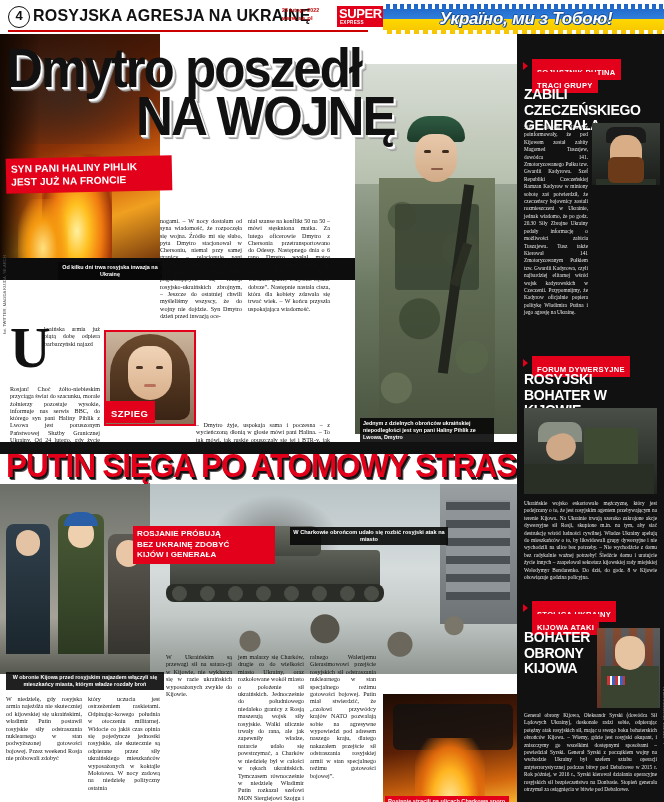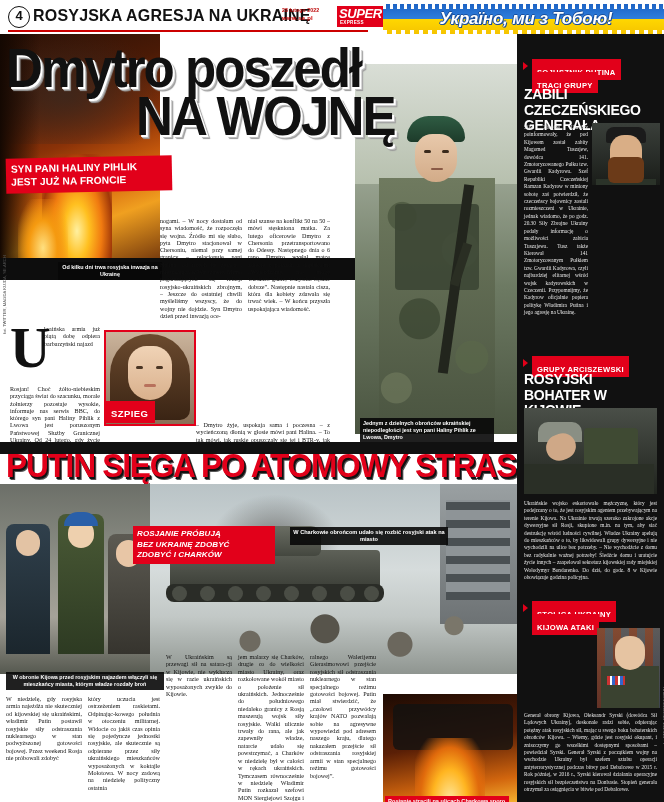--- a/index.html
+++ b/index.html
@@ -9,21 +9,21 @@
   
   .masthead{position:absolute;left:0;top:0;width:664px;height:34px;background:#fff;}
   .mh-rule{position:absolute;left:8px;top:30px;width:360px;height:2px;background:#c00;}
   .pagenum{position:absolute;left:8px;top:6px;width:20px;height:20px;border:1.6px solid #111;border-radius:50%;
            font-size:13px;font-weight:bold;line-height:18px;text-align:center;color:#111;font-family:"Liberation Sans",sans-serif;}
   .mh-title{position:absolute;left:33px;top:6px;font-size:16.5px;font-weight:bold;letter-spacing:.2px;color:#111;
             font-family:"Liberation Sans",sans-serif;white-space:nowrap;transform:scaleX(.97);transform-origin:left top;}
   .mh-date{position:absolute;left:282px;top:7px;font-size:5.2px;font-weight:bold;color:#b00;letter-spacing:.1px;white-space:nowrap;}
   .mh-url{position:absolute;left:282px;top:15px;font-size:6px;font-weight:bold;color:#c00;letter-spacing:.2px;white-space:nowrap;}
   .mh-logo{position:absolute;left:337px;top:6px;width:46px;height:21px;background:#e2001a;overflow:hidden;}
-  .mh-logo .lg1{position:absolute;left:2px;top:0px;font-size:13px;font-weight:bold;color:#fff;letter-spacing:-.4px;font-style:italic;}
+  .mh-logo .lg1{position:absolute;left:2px;top:0px;font-size:13px;font-weight:bold;color:#fff;letter-spacing:-.4px;}
   .mh-logo .lg2{position:absolute;left:3px;top:14px;font-size:4.6px;font-weight:bold;color:#fff;letter-spacing:.3px;}
 
   
   .flagban{position:absolute;left:383px;top:4px;width:278px;height:30px;overflow:hidden;padding-left:8px;}
   .flagban .sky{position:absolute;left:0;top:0;width:100%;height:15px;background:linear-gradient(180deg,#1d63c4,#2f7fdd);}
   .flagban .fld{position:absolute;left:0;top:15px;width:100%;height:15px;background:linear-gradient(180deg,#ffd700,#f5c400);}
   .flagban .txt{position:absolute;left:0;top:0;width:100%;height:30px;line-height:30px;text-align:center;
                 font-size:17px;font-weight:bold;color:#fff;font-style:italic;
                 text-shadow:1px 1px 0 #1a4f9c,-1px 0 0 #1a4f9c,0 -1px 0 #1a4f9c,0 1px 0 #1a4f9c;letter-spacing:-.2px;}
   .flagban .tornT{position:absolute;left:0;top:0;width:100%;height:5px;
@@ -147,21 +147,21 @@
   .lw-rubble{position:absolute;left:190px;top:120px;width:300px;height:62px;
      background:radial-gradient(circle at 20% 60%,#6e6a60 0 10px,transparent 11px),
                 radial-gradient(circle at 45% 40%,#57544b 0 14px,transparent 15px),
                 radial-gradient(circle at 70% 65%,#6b675d 0 12px,transparent 13px),
                 radial-gradient(circle at 88% 35%,#7a766a 0 9px,transparent 10px);}
   .lw-bldg{position:absolute;left:440px;top:0;width:77px;height:140px;background:linear-gradient(180deg,#9aa0a2,#6d7274);}
   .lw-bldgw{position:absolute;left:446px;top:16px;width:64px;height:100px;
      background:repeating-linear-gradient(0deg,#4a5053 0 8px,#8e9497 8px 18px),
                 repeating-linear-gradient(90deg,#4a5053 0 7px,transparent 7px 16px);}
 
-  .redcap{position:absolute;left:133px;top:492px;width:134px;background:#e2001a;padding:3px 4px;font-style:italic;}
+  .redcap{position:absolute;left:133px;top:492px;width:134px;background:#e2001a;padding:3px 4px;}
   .redcap div{font-size:8px;font-weight:bold;color:#fff;line-height:10.5px;letter-spacing:.1px;}
   .blkcap{position:absolute;left:290px;top:493px;width:152px;background:rgba(8,8,8,.9);padding:2px 3px;}
   .blkcap div{font-size:5.6px;font-weight:bold;color:#fff;line-height:7.2px;text-align:center;}
   .defcap{position:absolute;left:6px;top:638px;width:152px;background:rgba(8,8,8,.9);padding:2px 3px;}
   .defcap div{font-size:5.4px;font-weight:bold;color:#fff;line-height:7px;text-align:center;}
 
   
   .btmcol{position:absolute;font-family:"Liberation Serif",serif;font-size:6.1px;line-height:7.4px;color:#111;text-align:justify;}
   .bc1{left:6px;top:662px;width:76px;}
   .bc2{left:88px;top:662px;width:72px;}
@@ -327,21 +327,21 @@
       <div class="lw-l2"></div>
       <div class="lw-l2f"></div>
       <div class="lw-l2h"></div>
       <div class="lw-l3"></div>
       <div class="lw-l3f"></div>
     </div>
 
     <div class="redcap">
       <div>ROSJANIE PRÓBUJĄ</div>
       <div>BEZ UKRAINĘ ZDOBYĆ</div>
-      <div>ZDOBYĆ I CHARKÓW</div>
+      <div>KIJÓW I GENERAŁA</div>
     </div>
     <div class="blkcap">
       <div>W Charkowie obrońcom udało się rozbić rosyjski atak na miasto</div>
     </div>
     <div class="defcap">
       <div>W obronie Kijowa przed rosyjskim najazdem włączyli się mieszkańcy miasta, którym władze rozdały broń</div>
     </div>
 
     <div class="btmcol bc1">W niedzielę, gdy rosyjska armia najeżdża nie skuteczniej od kijowskiej się ukraińskimi, władimir Putin postawił rosyjskie siły odstraszania nuklearnego w stan podwyższonej gotowości bojowej.
 
@@ -378,38 +378,39 @@
     <div class="sphoto kadyrov" style="left:75px;top:89px;width:68px;height:62px">
       <div class="ku"></div>
       <div class="kh"></div>
       <div class="kf"></div>
       <div class="kb"></div>
     </div>
     <div class="sbody" style="left:7px;top:90px;width:64px">Siły Zbrojne Ukrainy poinformowały, że pod Kijowem został zabity Magomed Tuszajew, dowódca 141. Zmotoryzowanego Pułku tzw. Gwardii Kadyrowa. Szef Republiki Czeczeńskiej Ramzan Kadyrow w miniony sobotę zaś potwierdził, że czeczeńscy bojownicy zostali rozmieszczeni w Ukrainie, jednak wiadomo, że po godz. 20.30 Siły Zbrojne Ukrainy podały informację o możliwości zabicia Tuszajewa. Tusz także Kierował 141 Zmotoryzowanym Pułkiem tzw. Gwardii Kadyrowa, czyli najbardziej elitarnej wśród wojsk kadyrowskich w Czeczenii. Przypomnijmy, że Kadyrow oficjalnie popiera politykę Władimira Putina i jego agresję na Ukrainę.</div>
 
     <div class="arrow" style="top:325px"></div>
     <div class="sred" style="left:15px;top:322px">
-      <span>GRUPY ARCISZEWSKI</span>
+      <span>FORUM DYWERSYJNE</span>
     </div>
     <div class="shead" style="left:7px;top:338px;width:136px">ROSYJSKI BOHATER W KIJOWIE</div>
     <div class="sphoto spy" style="left:7px;top:374px;width:133px;height:86px">
       <div class="sv"></div>
       <div class="sv2"></div>
       <div class="sh"></div>
       <div class="sf"></div>
     </div>
     <div class="sbody" style="left:7px;top:466px;width:133px">Ukraińskie wojsko eskortowało mężczyznę, który jest podejrzany o to, że jest rosyjskim agentem przebywającym na terenie Kijowa. Na Ukrainie trwają szeroko zakrojone akcje dywersyjne sił Rosji, skupione m.in. na tym, aby siać destrukcję wśród ludności cywilnej. Władze Ukrainy apelują do mieszkańców o to, by likwidowali grupy dywersyjne i nie wychodzili na ulice bez potrzeby. – Nie wychodźcie z domu bez radykalnie ważnej potrzeby! Śledźcie domu i uratujcie życie innych – zaapelował sekretarz kijowskiej rady miejskiej Wołodymyr Bondarenko. Do dziś, do godz. 8 w Kijowie obowiązuje godzina policyjna.</div>
 
     <div class="arrow" style="top:570px"></div>
     <div class="sred" style="left:15px;top:567px">
       <span>STOLICA UKRAINY</span>
     </div>
     <div class="sred" style="left:15px;top:580px">
       <span>KIJOWA ATAKI</span>
     </div>
+    <div class="shead" style="left:7px;top:596px;width:72px">BOHATER OBRONY KIJOWA</div>
     <div class="sphoto gen" style="left:80px;top:594px;width:63px;height:80px">
       <div class="gflag"></div>
       <div class="gu"></div>
       <div class="gf"></div>
       <div class="gm"></div>
     </div>
     <div class="sbody" style="left:7px;top:678px;width:133px">Generał obrony Kijowa, Ołeksandr Syrski (dowódca Sił Lądowych Ukrainy), doskonale radzi sobie, odpierając potężny atak rosyjskich sił, mając u swego boku bohaterskich obrońców Kijowa. – Wiemy, gdzie jest rosyjski okupant, i zniszczymy go wszelkimi dostępnymi sposobami – powiedział Syrski. Generał Syrski z początkiem wojny na wschodzie Ukrainy był szefem sztabu operacji antyterrorystycznej podczas bitwy pod Debalcewe w 2015 r. Rok później, w 2016 r., Syrski kierował działania operacyjne rosyjskich sił bezpieczeństwa na Donbasie. Stopień generała otrzymał za osiągnięcia w bitwie pod Debalcewe.</div>
 
     <div class="vcred-r">fot. PAP/EPA, REUTERS/FORUM</div>
   </div>

